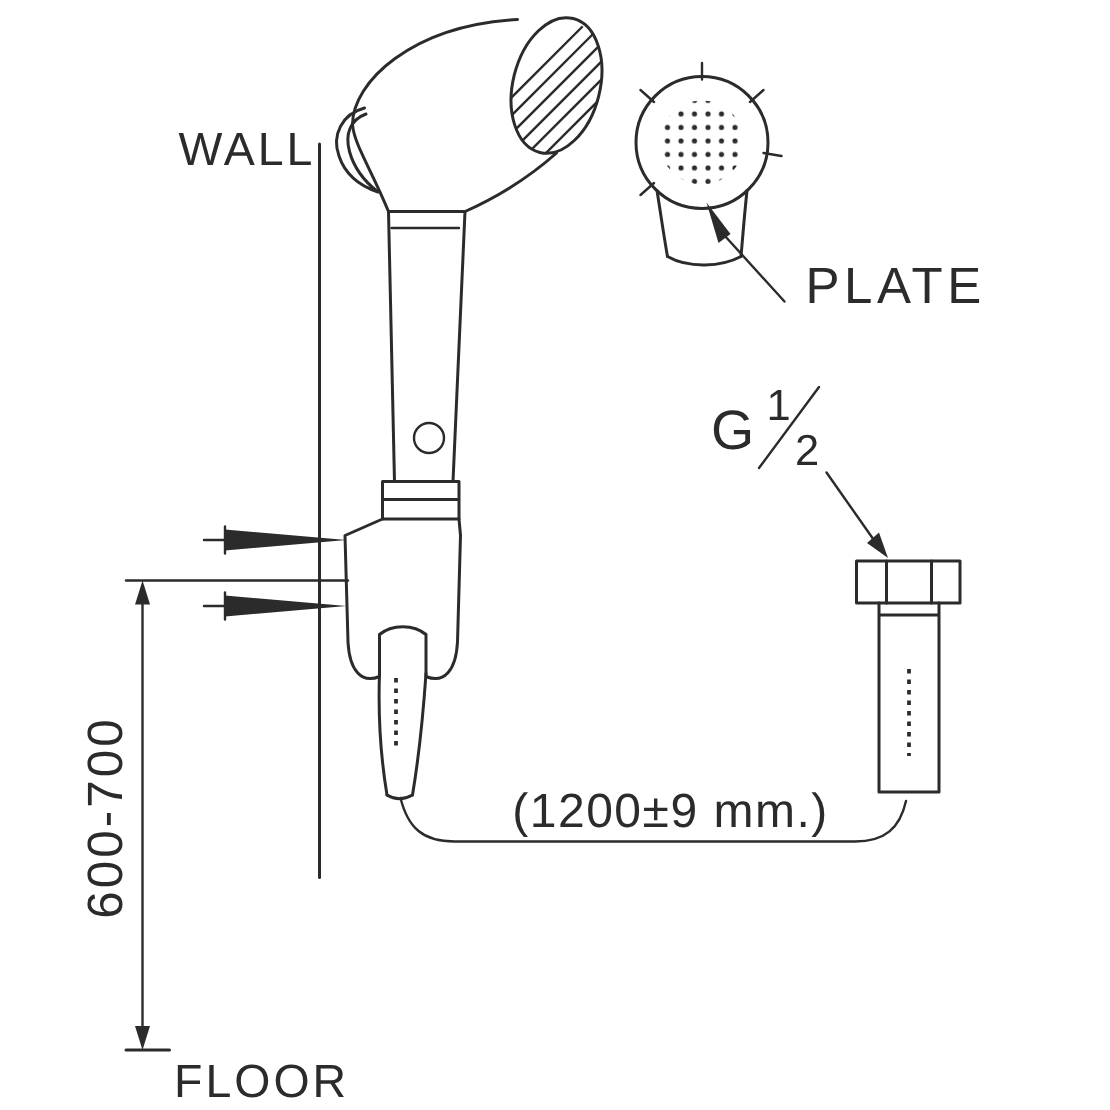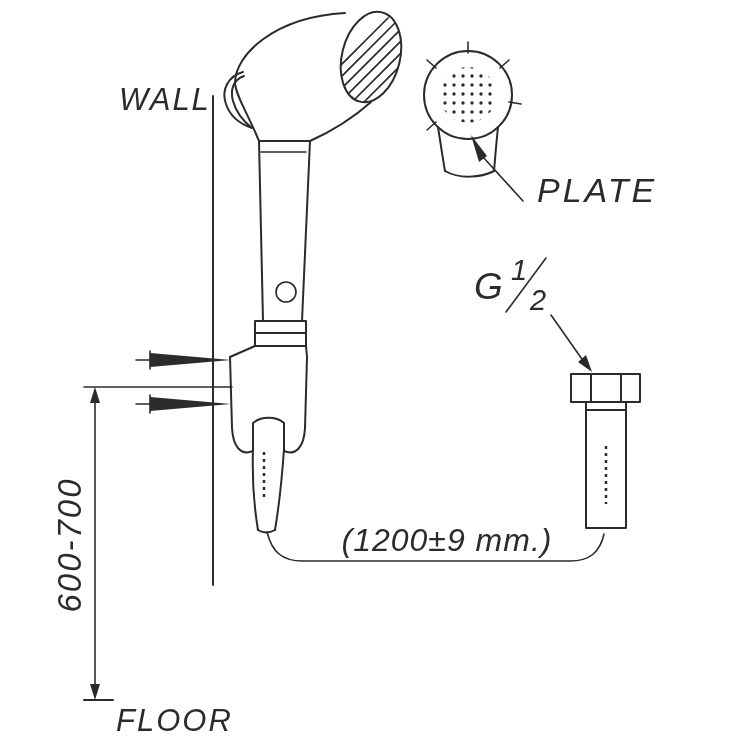--- a/index.html
+++ b/index.html
@@ -7,21 +7,20 @@
     padding: 0;
     background: #ffffff;
     width: 740px;
     height: 740px;
     overflow: hidden;
   }
   .canvas-wrap {
     width: 740px;
     height: 740px;
     background: #ffffff;
-    font-style: italic;
   }
   svg { display: block; }
   .ln {
     fill: none;
     stroke: #2b2b2b;
     stroke-width: 2;
     stroke-linecap: round;
     stroke-linejoin: round;
   }
   .ln-thin { stroke-width: 1.6; }

